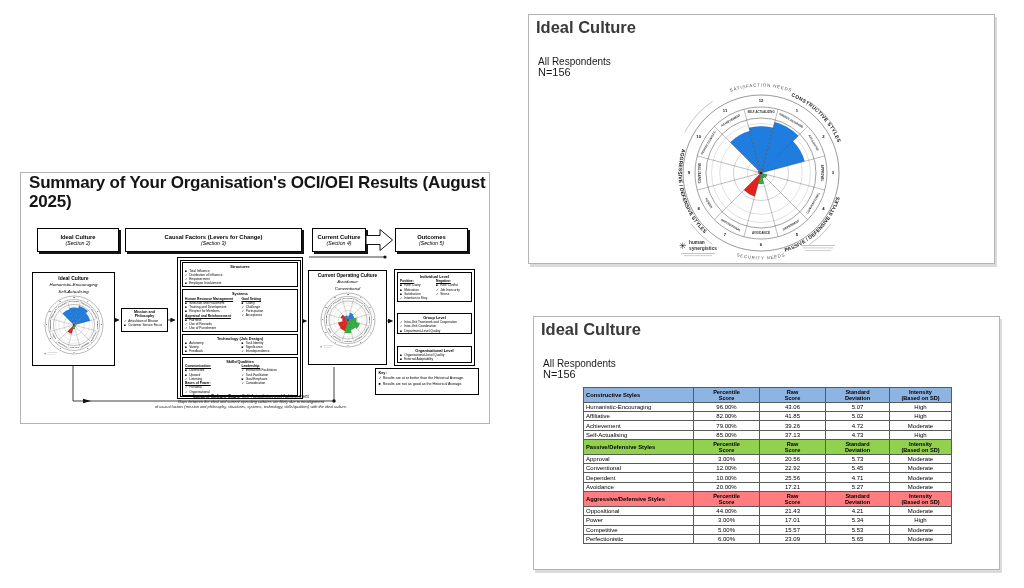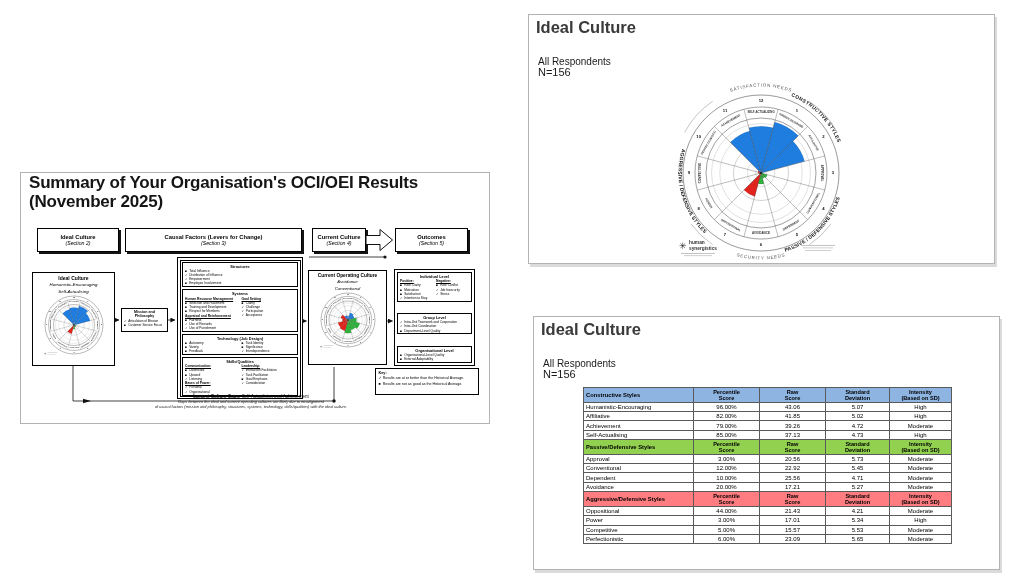--- a/index.html
+++ b/index.html
@@ -49,21 +49,21 @@
   table.oci td.c-name{text-align:left;}
   table.oci td.c-num{text-align:center;}
   text{font-family:"Liberation Sans",sans-serif;}
 </style>
 </head>
 <body>
 
 <div class="canvas">
 
   <section class="slide slide-left">
-    <h1 class="ls-title">Summary of Your Organisation's OCI/OEI Results (November 2025)</h1>
+    <h1 class="ls-title">Summary of Your Organisation's OCI/OEI Results (August 2025)</h1>
     <div id="flow-headers">
         <div class="flow-box" style="left: 16px; width: 82px;">
           <div class="fb-name">Ideal Culture</div>
           <div class="fb-sec">(Section 2)</div>
         </div>
         <div class="flow-box" style="left: 104px; width: 177px;">
           <div class="fb-name">Causal Factors (Levers for Change)</div>
           <div class="fb-sec">(Section 3)</div>
         </div>
         <div class="flow-box" style="left: 291px; width: 54px;">

